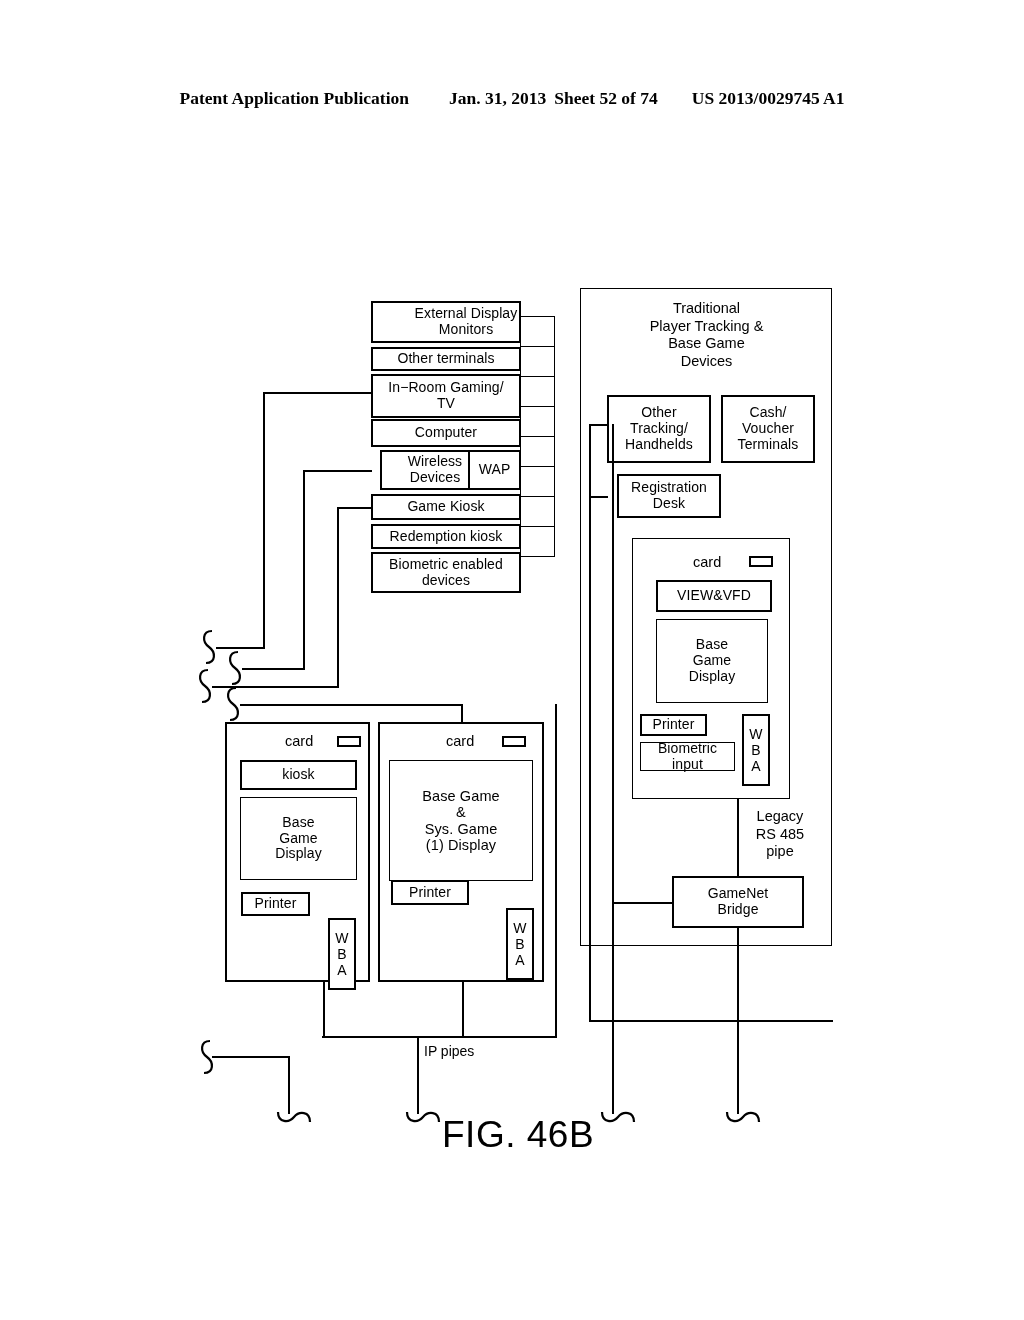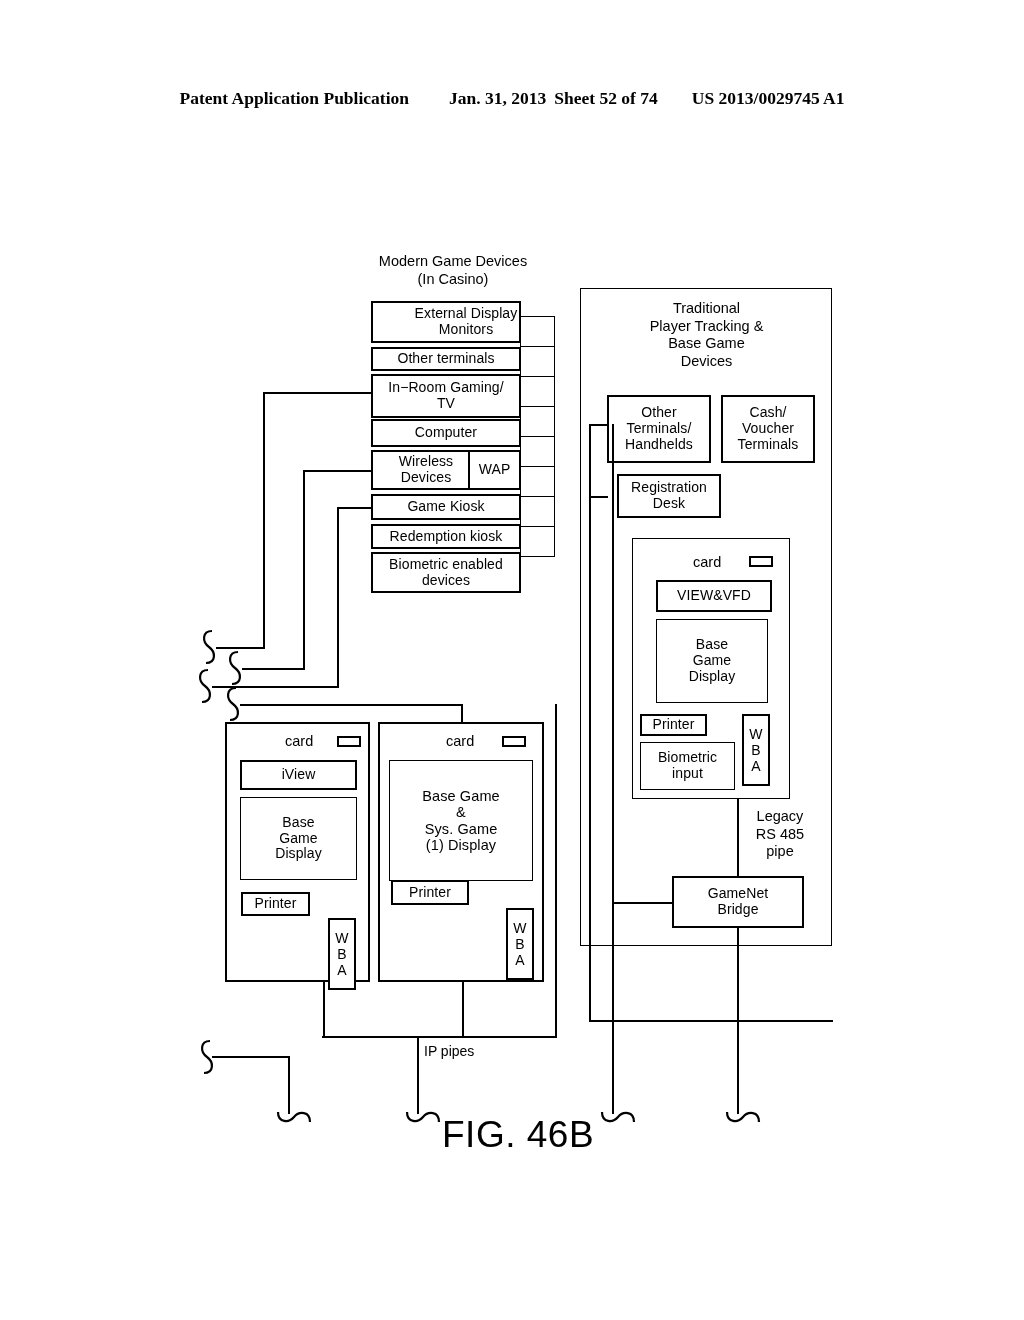--- a/index.html
+++ b/index.html
@@ -113,42 +113,40 @@
   <span class="gap-a"></span>
   <span class="seg">Jan. 31, 2013</span>
   <span class="gap-b"></span>
   <span class="seg">Sheet 52 of 74</span>
   <span class="gap-c"></span>
   <span class="seg">US 2013/0029745 A1</span>
 </div>
 
 <div id="figure">
 
-  <div class="lbl" style="left: 353px; top: 253px; width: 200px; white-space: pre-line;">Modern Game Devices
-(In Casino)</div>
 
   <div class="bx thick" style="left:371px; top:301px; width:150px; height:42px;">
     <span style="white-space: pre-line; padding-left: 40px;">External Display
 Monitors</span>
   </div>
 
   <div class="bx thick" style="left:371px; top:347px; width:150px; height:24px;">
     <span>Other  terminals</span>
   </div>
 
   <div class="bx thick" style="left:371px; top:374px; width:150px; height:44px;">
     <span style="white-space: pre-line;">In−Room Gaming/
 TV</span>
   </div>
 
   <div class="bx thick" style="left:371px; top:419px; width:150px; height:28px;">
     <span>Computer</span>
   </div>
 
-  <div class="bx thick" style="left:371px; top:450px; width:110px; height:40px;">
+  <div class="bx thick" style="left:380px; top:450px; width:110px; height:40px;">
     <span style="white-space: pre-line;">Wireless
 Devices</span>
   </div>
   <div class="bx thick" style="left:468px; top:450px; width:53px; height:40px;">
     <span>WAP</span>
   </div>
 
   <div class="bx thick" style="left:371px; top:494px; width:150px; height:26px;">
     <span>Game  Kiosk</span>
   </div>
@@ -172,21 +170,21 @@
   <div class="bx thin" style="left:520px; top:526px; width:35px; height:31px;"></div>
 
   <div class="bx thin" style="left:580px; top:288px; width:252px; height:658px; display:block;"></div>
   <div class="lbl" style="left: 624px; top: 300px; width: 165px; white-space: pre-line;">Traditional
 Player Tracking &amp;
 Base Game
 Devices</div>
 
   <div class="bx thick" style="left:607px; top:395px; width:104px; height:68px;">
     <span style="white-space: pre-line;">Other
-Terminals/
+Tracking/
 Handhelds</span>
   </div>
 
   <div class="bx thick" style="left:721px; top:395px; width:94px; height:68px;">
     <span style="white-space: pre-line;">Cash/
 Voucher
 Terminals</span>
   </div>
 
   <div class="bx thick" style="left:617px; top:474px; width:104px; height:44px;">
@@ -201,21 +199,21 @@
     <span>VIEW&amp;VFD</span>
   </div>
   <div class="bx thin" style="left:656px; top:619px; width:112px; height:84px;">
     <span style="white-space: pre-line;">Base
 Game
 Display</span>
   </div>
   <div class="bx thick" style="left:640px; top:714px; width:67px; height:22px;">
     <span>Printer</span>
   </div>
-  <div class="bx thin" style="left:640px; top:742px; width:95px; height:48px;justify-content:center;">
+  <div class="bx thin" style="left:640px; top:742px; width:95px; height:29px;justify-content:center;">
     <span style="white-space: pre-line;">Biometric
 input</span>
   </div>
   <div class="bx thick vletters" style="left:742px; top:714px; width:28px; height:72px;">
     <span>W</span>
     <span>B</span>
     <span>A</span>
   </div>
 
   <div class="lbl" style="left: 740px; top: 808px; width: 80px; text-align: center; white-space: pre-line;">Legacy
@@ -224,21 +222,21 @@
 
   <div class="bx thick" style="left:672px; top:876px; width:132px; height:52px;">
     <span style="white-space: pre-line;">GameNet
 Bridge</span>
   </div>
 
   <div class="bx thick" style="left:225px; top:722px; width:145px; height:260px; display:block;"></div>
   <div class="cardlabel" style="left:285px; top:733px;">card</div>
   <div class="slot" style="left:337px; top:736px; width:24px; height:11px;"></div>
   <div class="bx thick" style="left:240px; top:760px; width:117px; height:30px;">
-    <span>iView</span>
+    <span>kiosk</span>
   </div>
   <div class="bx thin" style="left:240px; top:797px; width:117px; height:83px;">
     <span style="white-space: pre-line;">Base
 Game
 Display</span>
   </div>
   <div class="bx thick" style="left:241px; top:892px; width:69px; height:24px;">
     <span>Printer</span>
   </div>
   <div class="bx thick vletters" style="left:328px; top:918px; width:28px; height:72px;">

